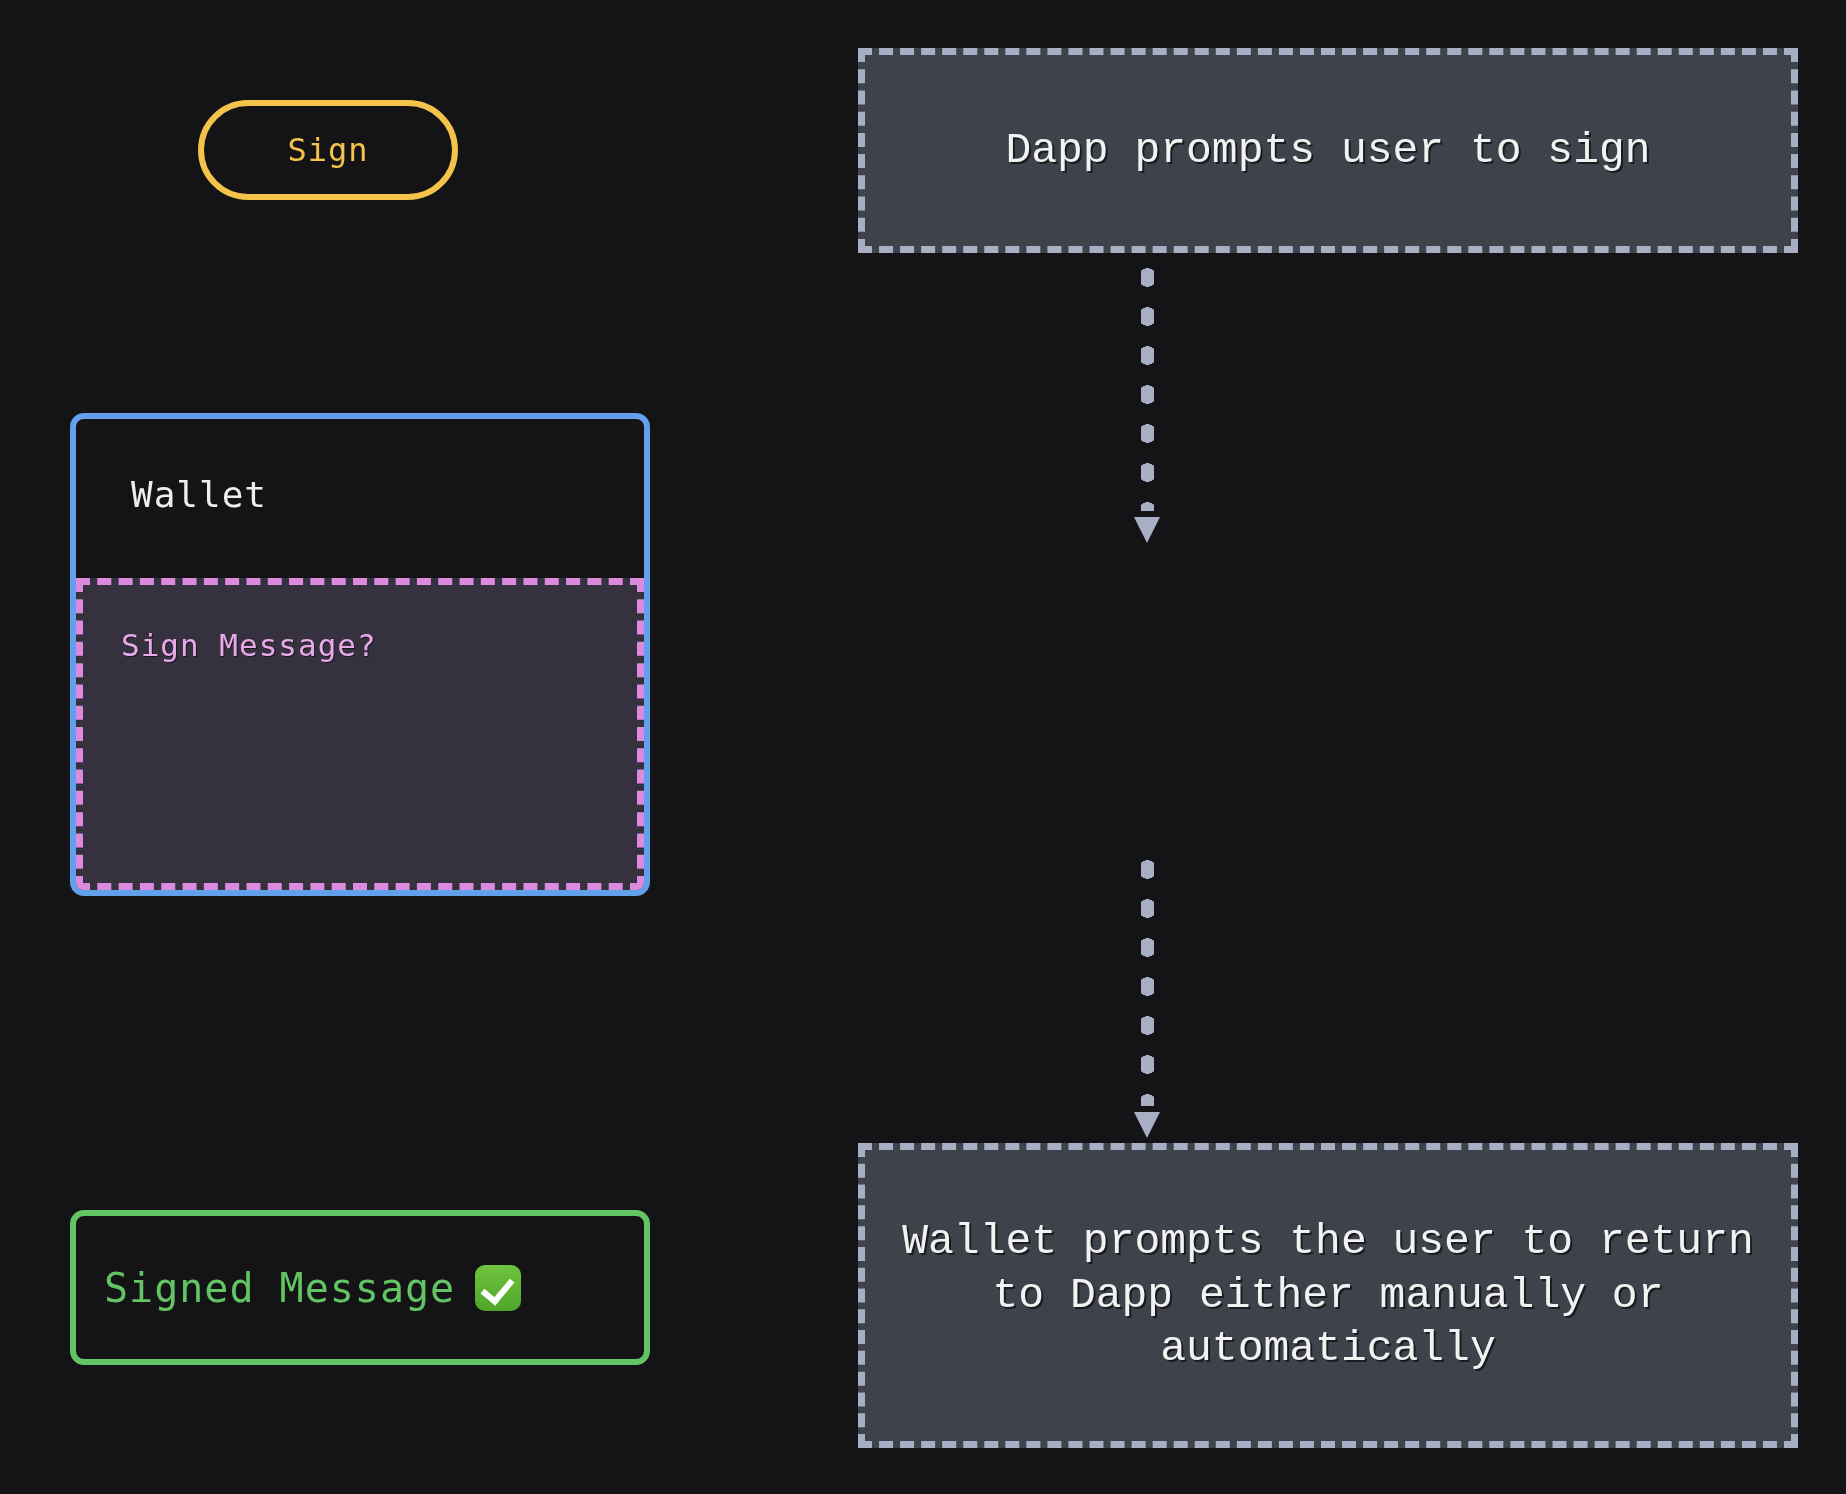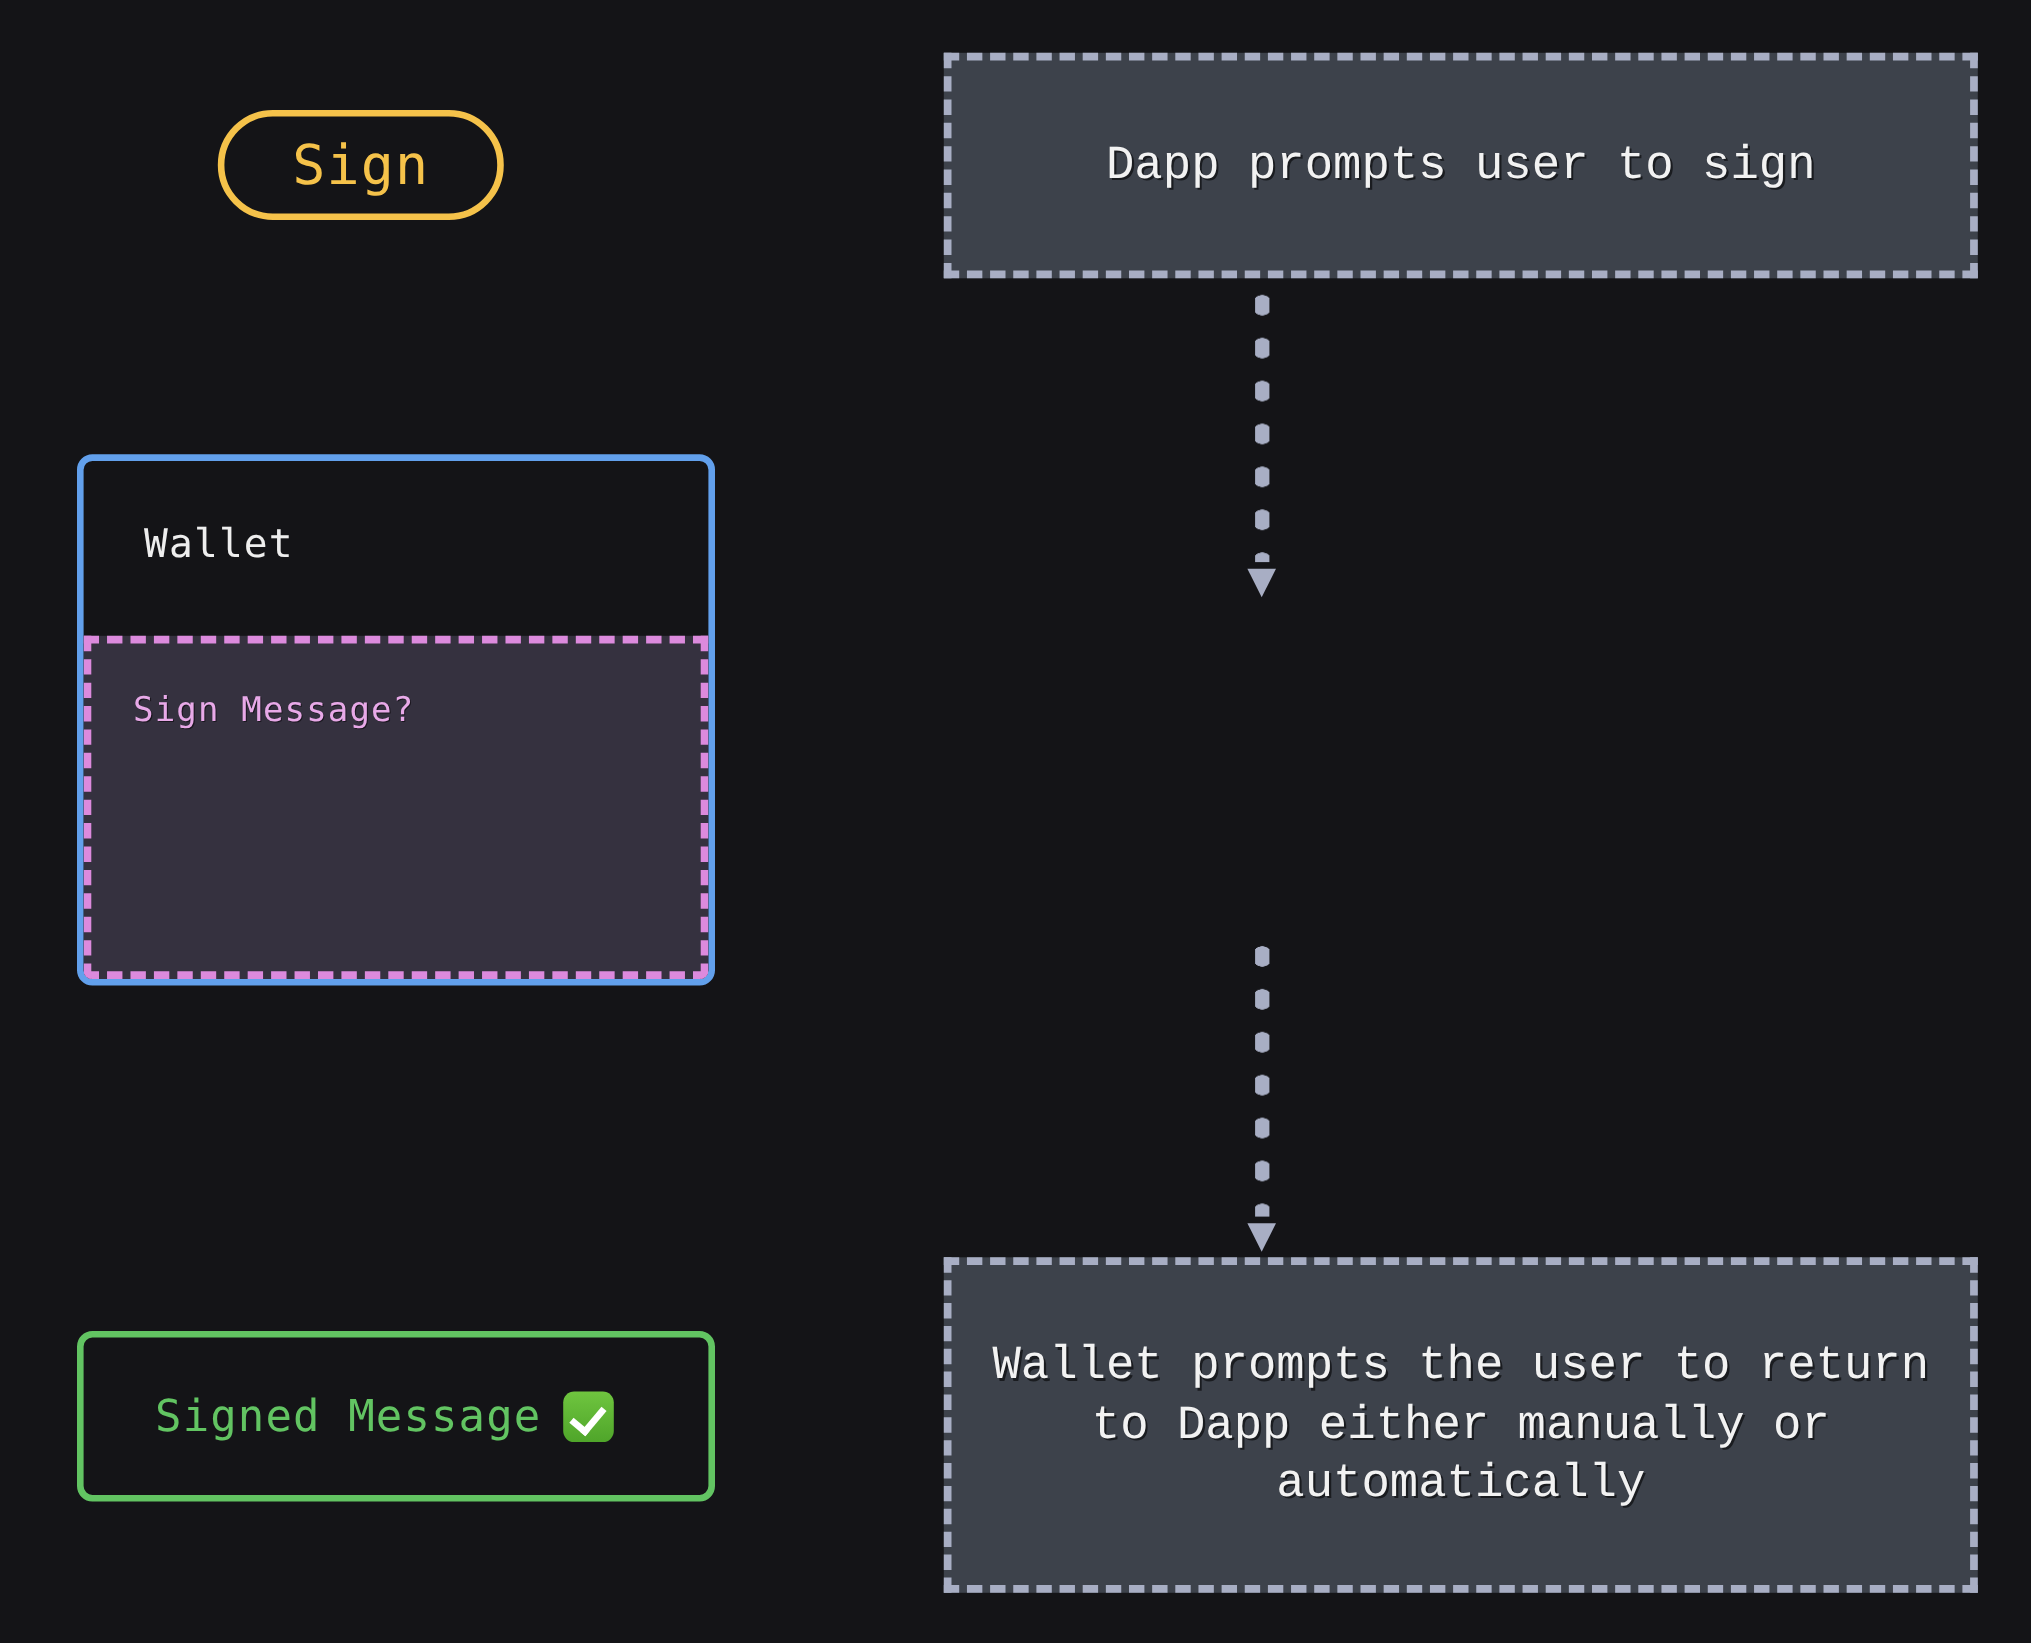--- a/index.html
+++ b/index.html
@@ -22,21 +22,21 @@
     left: 198px;
     top: 100px;
     width: 260px;
     height: 100px;
     box-sizing: border-box;
     border: 6px solid #f5c24a;
     border-radius: 52px;
     background: #141417;
     color: #f5c24a;
     font-family: "DejaVu Sans Mono", "Liberation Mono", monospace;
-    font-size: 50px;
+    font-size: 32px;
     display: flex;
     align-items: center;
     justify-content: center;
     letter-spacing: 1px;
   }
 
   .wallet-card {
     position: absolute;
     left: 70px;
     top: 413px;
@@ -122,21 +122,21 @@
     left: 70px;
     top: 1210px;
     width: 580px;
     height: 155px;
     box-sizing: border-box;
     border: 6px solid #62c462;
     border-radius: 14px;
     background: #141417;
     display: flex;
     align-items: center;
-    padding-left: 65px;
+    padding-left: 28px;
     gap: 20px;
   }
   .signed-text {
     color: #62c462;
     font-size: 40px;
     letter-spacing: 1px;
   }
   .check-emoji {
     width: 46px;
     height: 46px;

